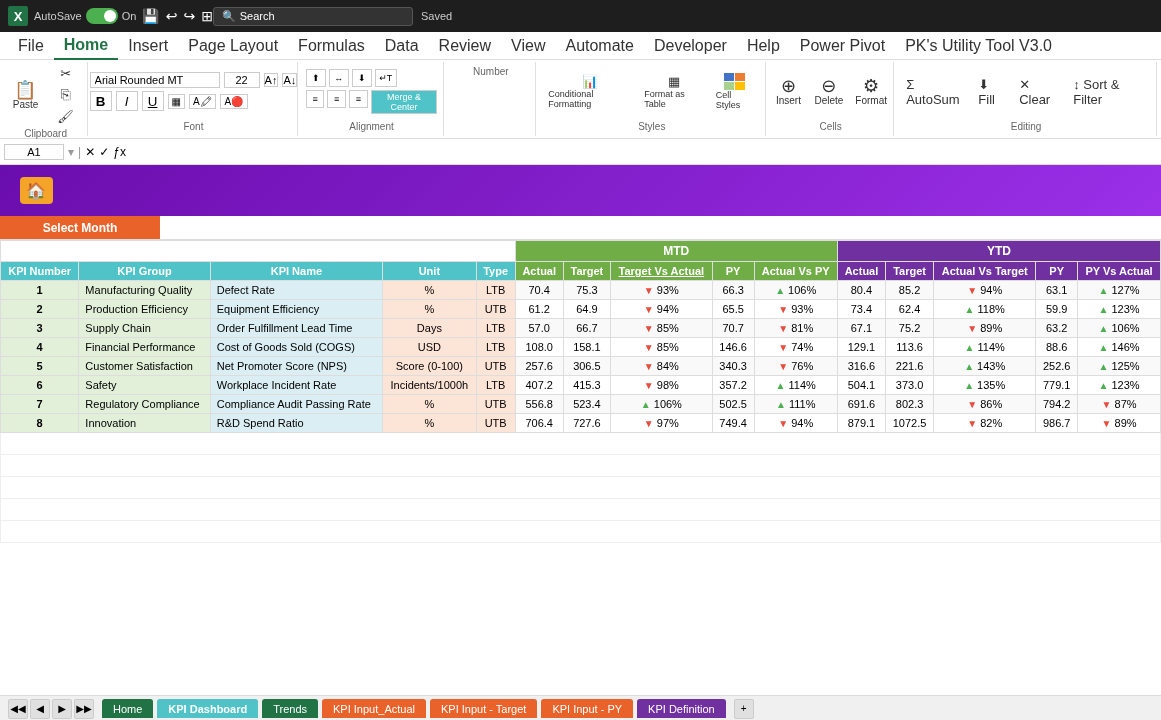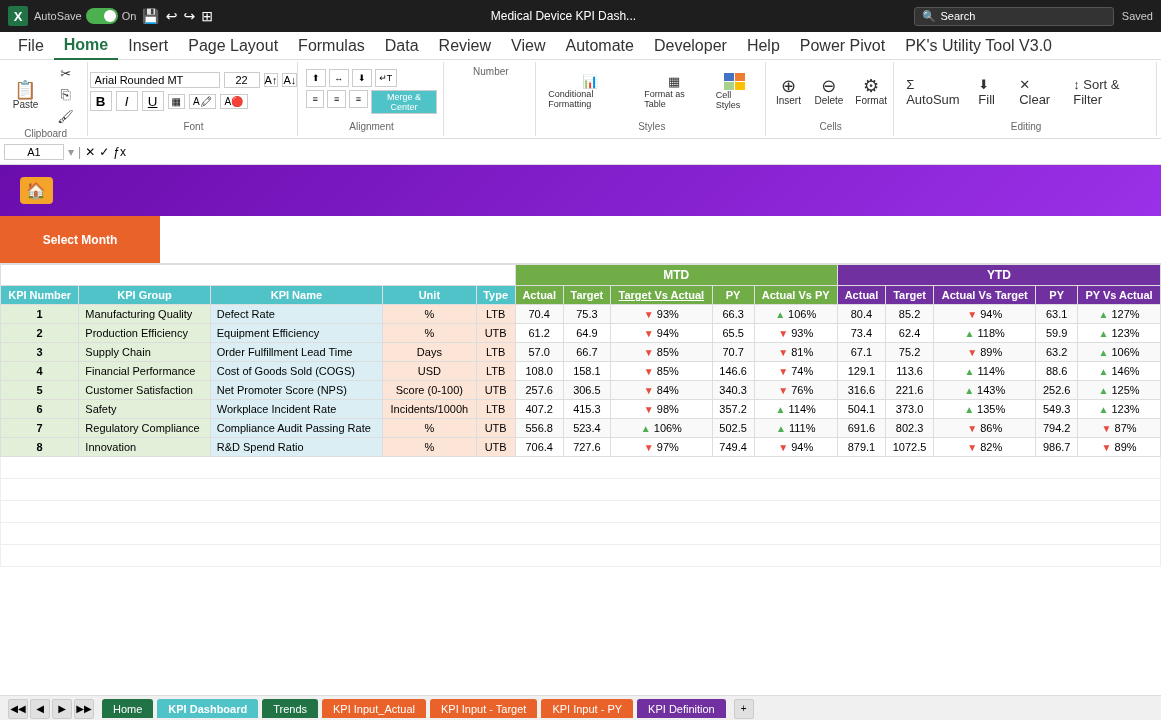--- a/index.html
+++ b/index.html
@@ -62,21 +62,21 @@
       font-size: 22px;
       font-weight: bold;
       letter-spacing: 1px;
       display: flex;
       align-items: center;
       gap: 12px;
     }
     .home-icon { background: #f4a428; border-radius: 4px; padding: 4px 6px; font-size: 16px; color: #fff; cursor: pointer; }
 
     
-    .select-month-row { display: flex; align-items: flex-start; height: 48px; background: #fff; border-bottom: 1px solid #ddd; }
+    .select-month-row { display: flex; align-items: flex-start; height: 24px; background: #fff; border-bottom: 1px solid #ddd; }
     .select-month-label { background: #e8622a; color: #fff; font-weight: bold; font-size: 12px; padding: 4px 12px; text-align: center; width: 160px; height: 100%; display: flex; align-items: center; justify-content: center; }
     .select-month-value { border: 2px solid #ddd; padding: 4px 12px; font-size: 12px; font-weight: 600; width: 180px; text-align: center; }
 
     
     .kpi-table { width: 100%; border-collapse: collapse; font-size: 11px; }
     .kpi-table th, .kpi-table td { border: 1px solid #ddd; padding: 3px 6px; text-align: center; white-space: nowrap; }
 
     
     .th-section-mtd { background: #70ad47; color: #fff; font-weight: bold; font-size: 12px; }
     .th-section-ytd { background: #7030a0; color: #fff; font-weight: bold; font-size: 12px; }
@@ -134,21 +134,20 @@
       <div class="toggle-on">
         <div class="toggle-dot"></div>
       </div>
       <span>On</span>
     </div>
     <span style="cursor:pointer; font-size:14px;">💾</span>
     <span style="cursor:pointer; font-size:14px;">↩</span>
     <span style="cursor:pointer; font-size:14px;">↪</span>
     <span style="cursor:pointer; font-size:14px;">⊞</span>
   </div>
-  <div class="title-bar-center">Medical Device KPI Dash...</div>
   <div class="title-bar-right">
     <div class="search-box">
       <span>🔍</span>
       <span>Search</span>
     </div>
     <span>Saved</span>
   </div>
 </div>
 
 <div class="ribbon">
@@ -435,21 +434,21 @@
     <td class="unit-col">Incidents/1000h</td>
     <td class="type-col">LTB</td>
     <td>407.2</td>
     <td>415.3</td>
     <td class="pct-cell"><span class="arrow-down">▼</span> 98%</td>
     <td>357.2</td>
     <td class="pct-cell"><span class="arrow-up">▲</span> 114%</td>
     <td>504.1</td>
     <td>373.0</td>
     <td class="pct-cell"><span class="arrow-up">▲</span> 135%</td>
-    <td>549.3</td>
+    <td>779.1</td>
     <td class="pct-cell"><span class="arrow-up">▲</span> 123%</td>
   </tr>
           <tr class="data-row">
     <td class="kpi-num">7</td>
     <td class="kpi-group">Regulatory Compliance</td>
     <td class="kpi-name">Compliance Audit Passing Rate</td>
     <td class="unit-col">%</td>
     <td class="type-col">UTB</td>
     <td>556.8</td>
     <td>523.4</td>

